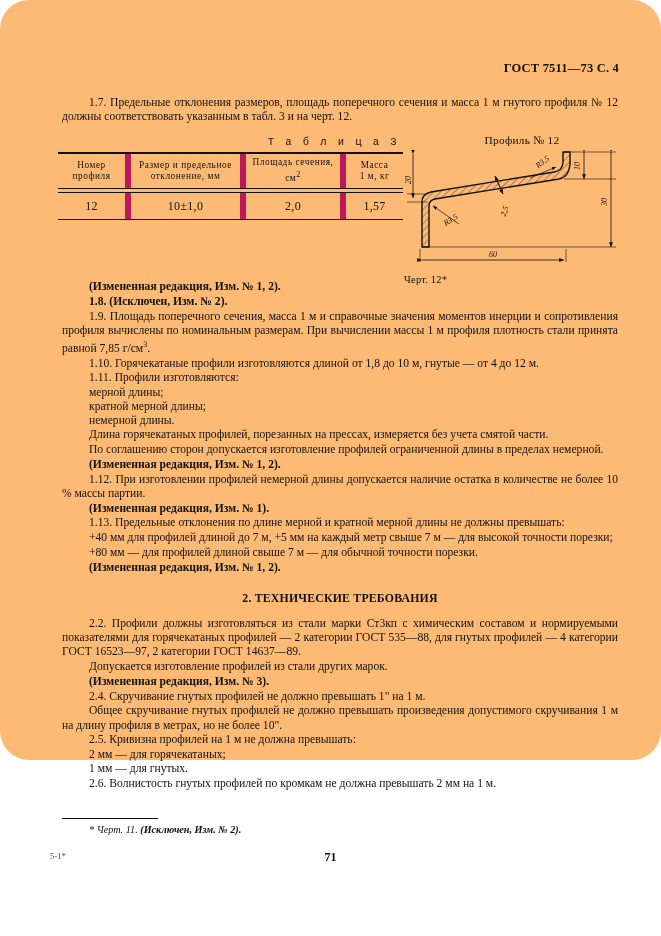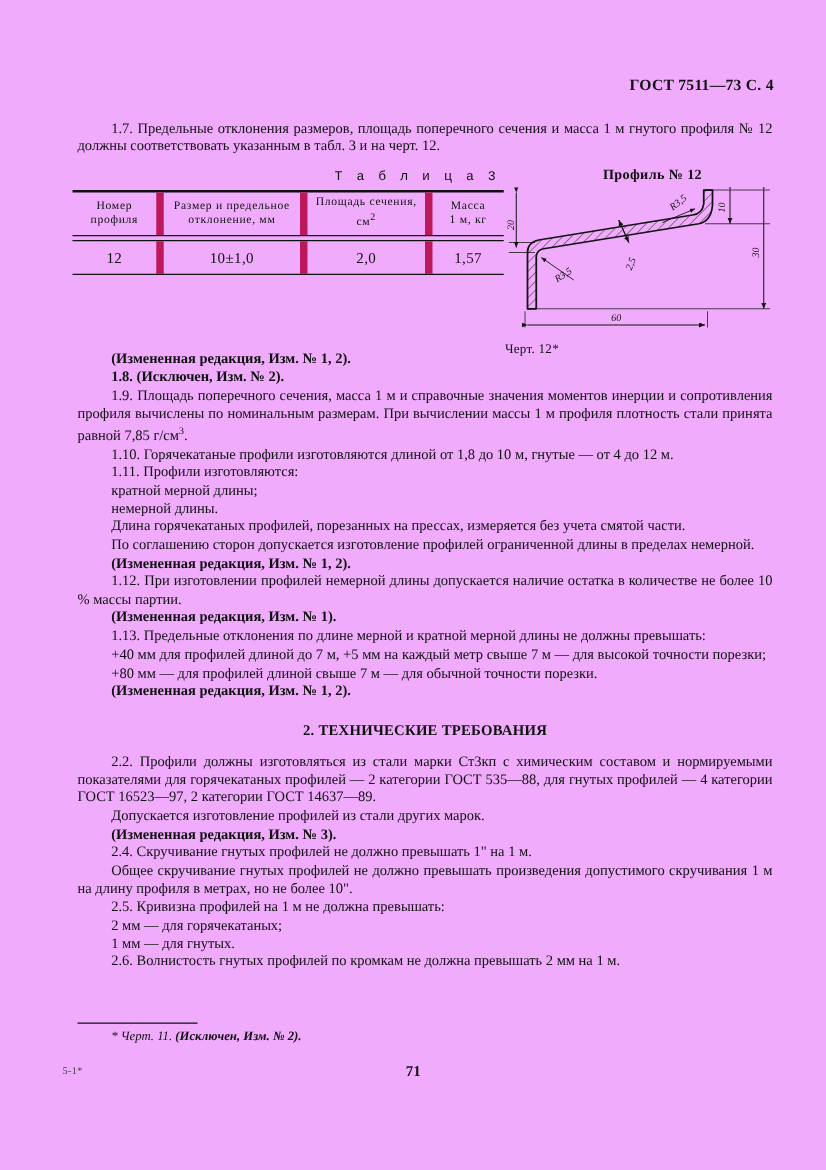--- a/index.html
+++ b/index.html
@@ -12,22 +12,23 @@
     height: 936px;
     position: relative;
     font-family: "Liberation Serif", "DejaVu Serif", serif;
     color: #111111;
     overflow: hidden;
   }
   .page {
     position: absolute;
     left: 0; top: 0;
     width: 661px;
-    height: 936px;
-    background: #f0abfc;
+    height: 760px;
+    background: #fdba74;
+    border-radius: 29px;
   }
 
   
   .std-header {
     position: absolute;
     right: 42px;
     top: 61px;
     font-size: 12.5px;
     font-weight: bold;
     letter-spacing: .2px;
@@ -129,21 +130,21 @@
   
   .figure-zone {
     position: absolute;
     left: 404px;
     top: 134px;
     width: 236px;
   }
   .figure-title {
     text-align: center;
     font-size: 11.3px;
-    font-weight: bold;
+    font-weight: normal;
     letter-spacing: .3px;
     margin-bottom: 4px;
   }
   .figure-caption {
     text-align: left;
     font-size: 10.5px;
     margin-top: 2px;
     letter-spacing: .2px;
   }
   svg.profile-dwg { display: block; }
@@ -337,20 +338,21 @@
   </div>
 
   <div class="body-col" style="top:280px;">
     <p class="para bold">(Измененная редакция, Изм. № 1, 2).</p>
     <p class="para bold">1.8. (Исключен, Изм. № 2).</p>
 
     <p class="para"><span>1.9. Площадь поперечного сечения, масса 1 м и справочные значения моментов инерции и сопротивления профиля вычислены по номинальным размерам. При вычислении массы 1 м профиля плотность стали принята равной 7,85 г/см</span><span class="sup">3</span><span>.</span></p>
 
     <p class="para">1.10. Горячекатаные профили изготовляются длиной от 1,8 до 10 м, гнутые — от 4 до 12 м.</p>
     <p class="sub">1.11. Профили изготовляются:</p>
+    <p class="sub">мерной длины;</p>
     <p class="sub">кратной мерной длины;</p>
     <p class="sub">немерной длины.</p>
     <p class="para">Длина горячекатаных профилей, порезанных на прессах, измеряется без учета смятой части.</p>
     <p class="para">По соглашению сторон допускается изготовление профилей ограниченной длины в пределах немерной.</p>
     <p class="para bold">(Измененная редакция, Изм. № 1, 2).</p>
     <p class="para">1.12. При изготовлении профилей немерной длины допускается наличие остатка в количестве не более 10 % массы партии.</p>
     <p class="para bold">(Измененная редакция, Изм. № 1).</p>
     <p class="para">1.13. Предельные отклонения по длине мерной и кратной мерной длины не должны превышать:</p>
     <p class="para">+40 мм для профилей длиной до 7 м, +5 мм на каждый метр свыше 7 м — для высокой точности порезки;</p>
     <p class="para">+80 мм — для профилей длиной свыше 7 м — для обычной точности порезки.</p>

